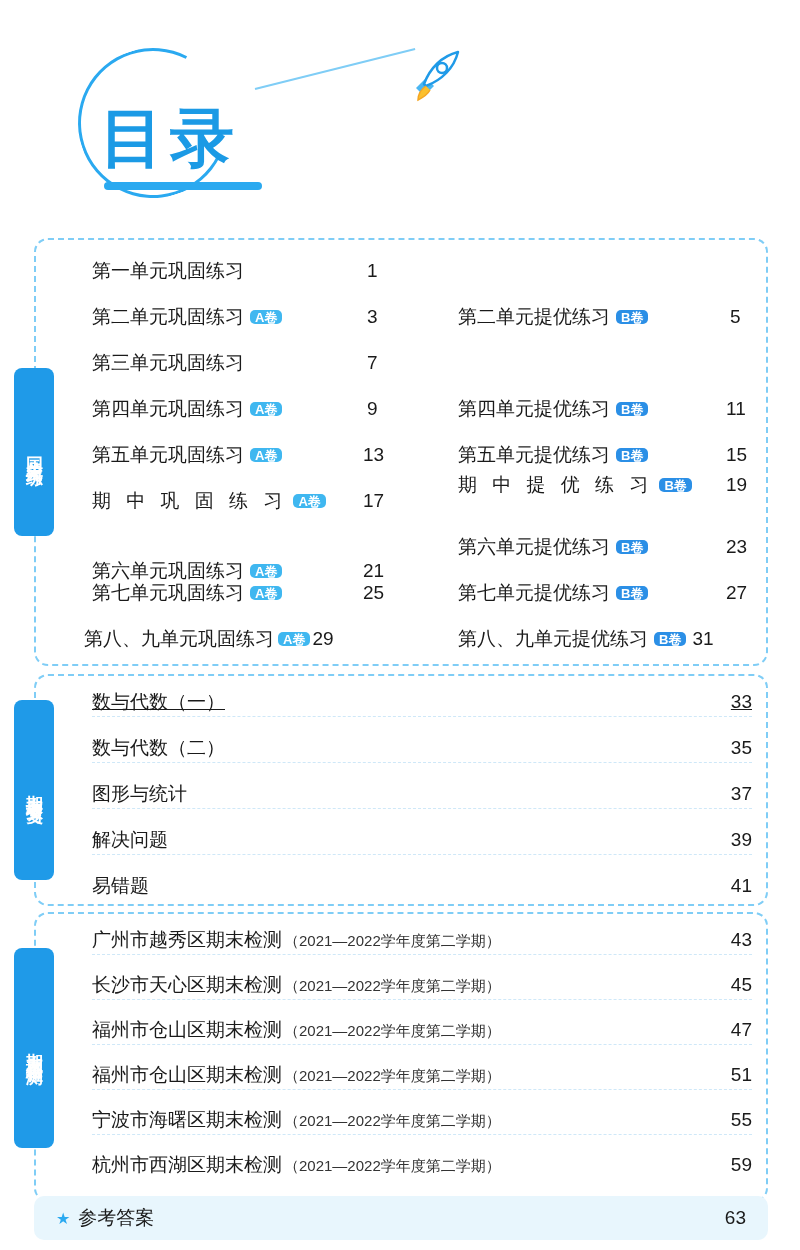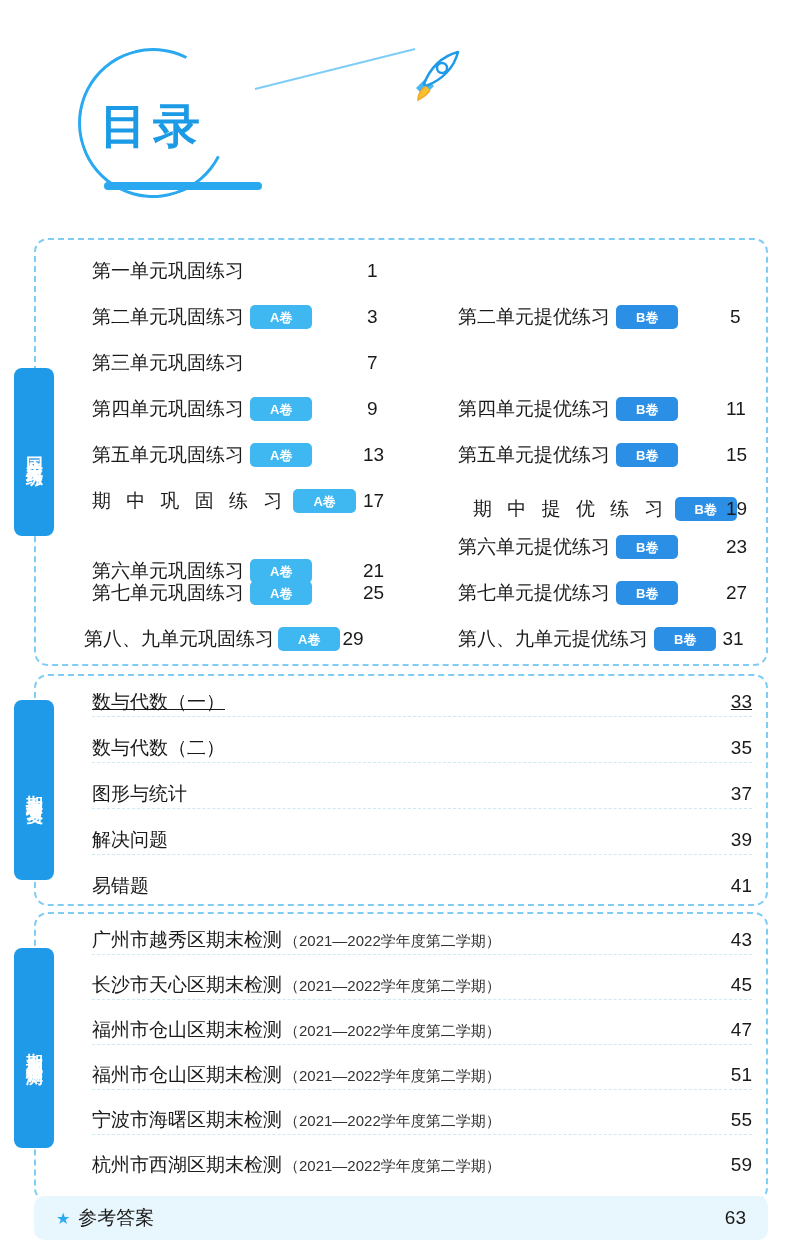--- a/index.html
+++ b/index.html
@@ -40,21 +40,21 @@
     border-right-color: transparent;
     border-top-color: #2aa9f0;
     border-bottom-color: #2aa9f0;
     transform: rotate(-18deg);
     box-sizing: border-box;
   }
   .title-main {
     position: absolute;
     left: 100px;
     top: 95px;
-    font-size: 47px;
+    font-size: 64px;
     font-weight: bold;
     color: #1b9ae5;
     letter-spacing: 6px;
     font-family: "DejaVu Sans", "Liberation Sans", sans-serif;
   }
   .title-underline {
     position: absolute;
     left: 104px;
     top: 182px;
     width: 158px;
@@ -128,22 +128,22 @@
   .entry .label {
     white-space: nowrap;
   }
   .entry .label.spaced {
     letter-spacing: 5px;
   }
   .badge {
     display: inline-flex;
     align-items: center;
     justify-content: center;
-    height: 24px;
-    padding: 0 20px;
+    height: 14px;
+    padding: 0 5px;
     border-radius: 5px;
     color: #ffffff;
     font-size: 13px;
     font-weight: bold;
     margin: 0 6px;
     line-height: 1;
     white-space: nowrap;
   }
   .badge-a { background: #3fb7f0; }
   .badge-b { background: #2b8fe6; }
@@ -282,21 +282,21 @@
     <span class="pagenum" style="position:absolute; left:268px;">15</span>
   </div>
 
   <div class="row sec1-row col-left" style="top:488px;">
     <span class="entry">
       <span class="label spaced">期 中 巩 固 练 习</span>
       <span class="badge badge-a">A卷</span>
     </span>
     <span class="pagenum" style="position:absolute; left:271px;">17</span>
   </div>
-  <div class="row sec1-row col-right" style="top:496px;justify-content:center;">
+  <div class="row sec1-row col-right" style="top:472px;">
     <span class="entry">
       <span class="label spaced">期 中 提 优 练 习</span>
       <span class="badge badge-b">B卷</span>
     </span>
     <span class="pagenum" style="position:absolute; left:268px;">19</span>
   </div>
 
   <div class="row sec1-row col-left" style="top:534px;margin-top:24px;">
     <span class="entry">
       <span class="label">第六单元巩固练习</span>

